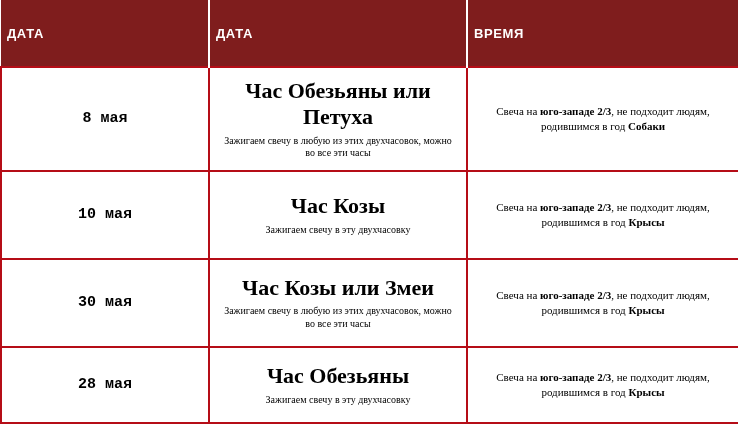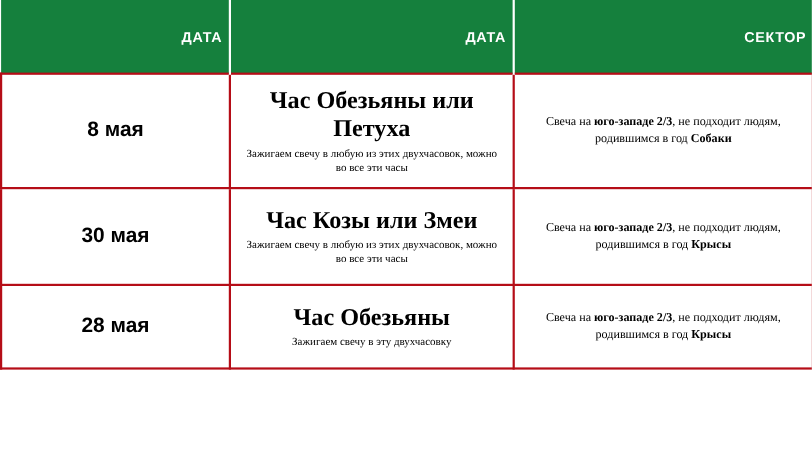--- a/index.html
+++ b/index.html
@@ -20,28 +20,28 @@
   table.schedule {
     border-collapse: collapse;
     width: 738px;
     table-layout: fixed;
   }
   table.schedule col.c-date  { width: 208px; }
   table.schedule col.c-time  { width: 258px; }
   table.schedule col.c-sect  { width: 272px; }
 
   thead th {
-    background: #15803d;
+    background: #7f1d1d;
     color: #ffffff;
     font-size: 13px;
     font-weight: bold;
     letter-spacing: 0.6px;
     height: 66px;
     vertical-align: middle;
-    text-align: right;
+    text-align: left;
     border: none;
     padding: 0 6px;
   }
   thead th.sep {
     border-left: 2px solid #ffffff;
   }
 
   tbody td {
     border-bottom: 2px solid #b50d17;
     border-right: 2px solid #b50d17;
@@ -51,23 +51,23 @@
     box-sizing: border-box;
     color: #000000;
   }
   tbody tr td:first-child {
     border-left: 2px solid #b50d17;
   }
   tbody tr:first-child td {
     border-top: 2px solid #b50d17;
   }
   tbody td.date {
-    font-size: 19px;
+    font-size: 15px;
     font-weight: bold;
-    font-family: Liberation Sans, sans-serif;
+    font-family: Liberation Mono, monospace;
   }
   tbody td.time .t-title {
     font-family: "Liberation Serif", serif;
     font-size: 22px;
     font-weight: bold;
     line-height: 1.2;
     margin-bottom: 4px;
   }
   tbody td.time .t-note {
     font-family: Liberation Serif, serif;
@@ -94,31 +94,39 @@
   <table class="schedule">
     <colgroup>
       <col class="c-date">
       <col class="c-time">
       <col class="c-sect">
     </colgroup>
     <thead>
       <tr>
         <th>ДАТА</th>
         <th class="sep">ДАТА</th>
-        <th class="sep">СЕКТОР</th>
+        <th class="sep">ВРЕМЯ</th>
       </tr>
     </thead>
     <tbody>
       <tr class="r1">
         <td class="date">8 мая</td>
         <td class="time">
           <div class="t-title">Час Обезьяны или Петуха</div>
           <div class="t-note">Зажигаем свечу в любую из этих двухчасовок, можно во все эти часы</div>
         </td>
         <td class="sector"><span>Свеча на </span><b>юго-западе 2/3</b><span>, не подходит людям, родившимся в год </span><b>Собаки</b></td>
+      </tr>
+      <tr class="r2">
+        <td class="date">10 мая</td>
+        <td class="time">
+          <div class="t-title">Час Козы</div>
+          <div class="t-note">Зажигаем свечу в эту двухчасовку</div>
+        </td>
+        <td class="sector"><span>Свеча на </span><b>юго-западе 2/3</b><span>, не подходит людям, родившимся в год </span><b>Крысы</b></td>
       </tr>
       <tr class="r3">
         <td class="date">30 мая</td>
         <td class="time">
           <div class="t-title">Час Козы или Змеи</div>
           <div class="t-note">Зажигаем свечу в любую из этих двухчасовок, можно во все эти часы</div>
         </td>
         <td class="sector"><span>Свеча на </span><b>юго-западе 2/3</b><span>, не подходит людям, родившимся в год </span><b>Крысы</b></td>
       </tr>
       <tr class="r4">

